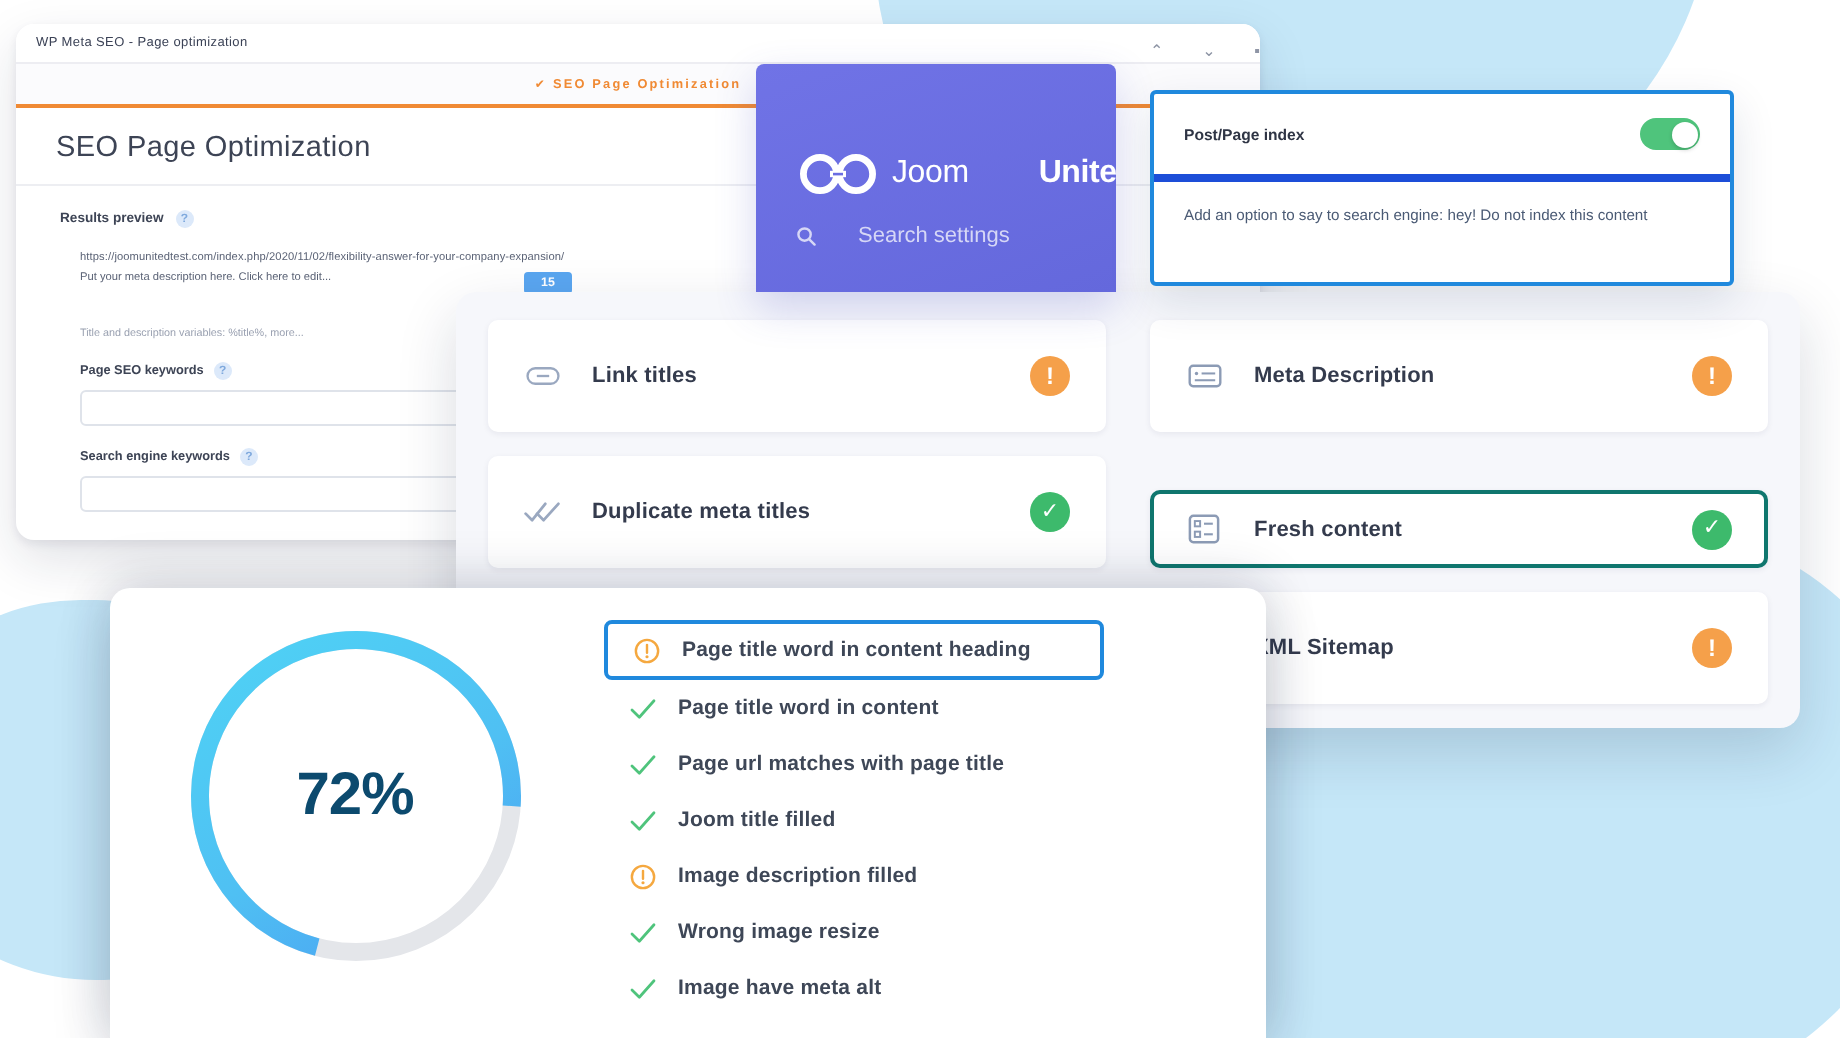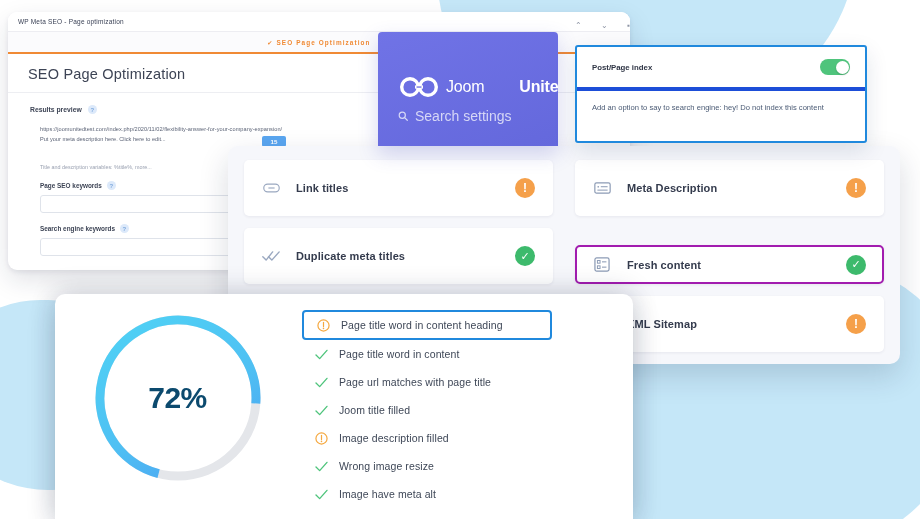--- a/index.html
+++ b/index.html
@@ -91,22 +91,22 @@
     box-shadow:0 8px 20px rgba(70,75,190,.22);
     padding:0;overflow:hidden;
   }
   .ju-logo{
     position:absolute;left:20px;top:44px;display:flex;align-items:center;gap:4px;
   }
   .ju-mark{display:block;}
   .ju-word{font-size:16px;color:#fff;letter-spacing:-.2px;}
   .ju-word b{font-weight:bold;margin-left:35px;}
   .ju-search{
-    position:absolute;left:20px;bottom:22px;display:flex;align-items:center;gap:7px;
-    color:#d6d7f6;font-size:14px;
+    position:absolute;left:20px;bottom:22px;display:flex;align-items:center;gap:21px;
+    color:#d6d7f6;font-size:11px;
   }
 
   
   .index-card{
     position:absolute;left:575px;top:45px;width:288px;height:94px;z-index:6;
     background:#fff;border:2px solid #2089dd;border-radius:3px;
     box-shadow:0 8px 22px rgba(20,40,80,.12);
   }
   .index-top{
     height:40px;display:flex;align-items:center;justify-content:space-between;
@@ -133,21 +133,21 @@
   }
   .cards-grid{
     display:grid;grid-template-columns:1fr 1fr;grid-template-rows:repeat(3,56px);
     gap:12px 22px;
   }
   .check-card{
     background:#fff;border-radius:5px;display:flex;align-items:center;
     padding:0 18px;box-shadow:0 1px 3px rgba(25,35,70,.07);
     gap:16px;position:relative;
   }
-  .check-card.sel{border:2px solid #a21caf;padding:0 16px;margin-top:17px;}
+  .check-card.sel{border:2px solid #0f766e;padding:0 16px;margin-top:17px;}
   .cc-icon{width:18px;display:flex;align-items:center;justify-content:center;color:#8c9bb5;}
   .cc-label{font-size:11px;font-weight:bold;color:#343b4d;flex:1;letter-spacing:.1px;}
   .status{
     width:20px;height:20px;border-radius:50%;display:flex;align-items:center;
     justify-content:center;color:#fff;font-size:11px;font-weight:bold;flex:none;
   }
   .status.warn{background:#f5a04a;}
   .status.ok{background:#3dba6c;}
   .status .bang{font-size:12px;line-height:1;}
   .status .tick{font-size:11px;line-height:1;}
@@ -164,21 +164,21 @@
   }
   .gauge{position:relative;width:176px;height:176px;}
   .gauge svg{display:block;transform:rotate(0deg);}
   .gauge .val{
     position:absolute;inset:0;display:flex;align-items:center;justify-content:center;
     font-size:30px;font-weight:bold;color:#0c4a6e;letter-spacing:-.5px;
   }
   .checklist{padding:16px 0 0 0;flex:1;}
   .ck-item{
     display:flex;align-items:center;gap:11px;height:28px;padding:0 14px;
-    font-size:10.5px;font-weight:normal;color:#3e4757;letter-spacing:.1px;
+    font-size:10.5px;font-weight:bold;color:#3e4757;letter-spacing:.1px;
   }
   .ck-item.sel{
     border:2px solid #2089dd;border-radius:4px;margin:0 0 0 2px;width:250px;
     box-sizing:border-box;height:30px;padding:0 12px;
   }
   .ck-mark{width:14px;display:flex;align-items:center;justify-content:center;flex:none;}
 </style>
 </head>
 <body>
 

